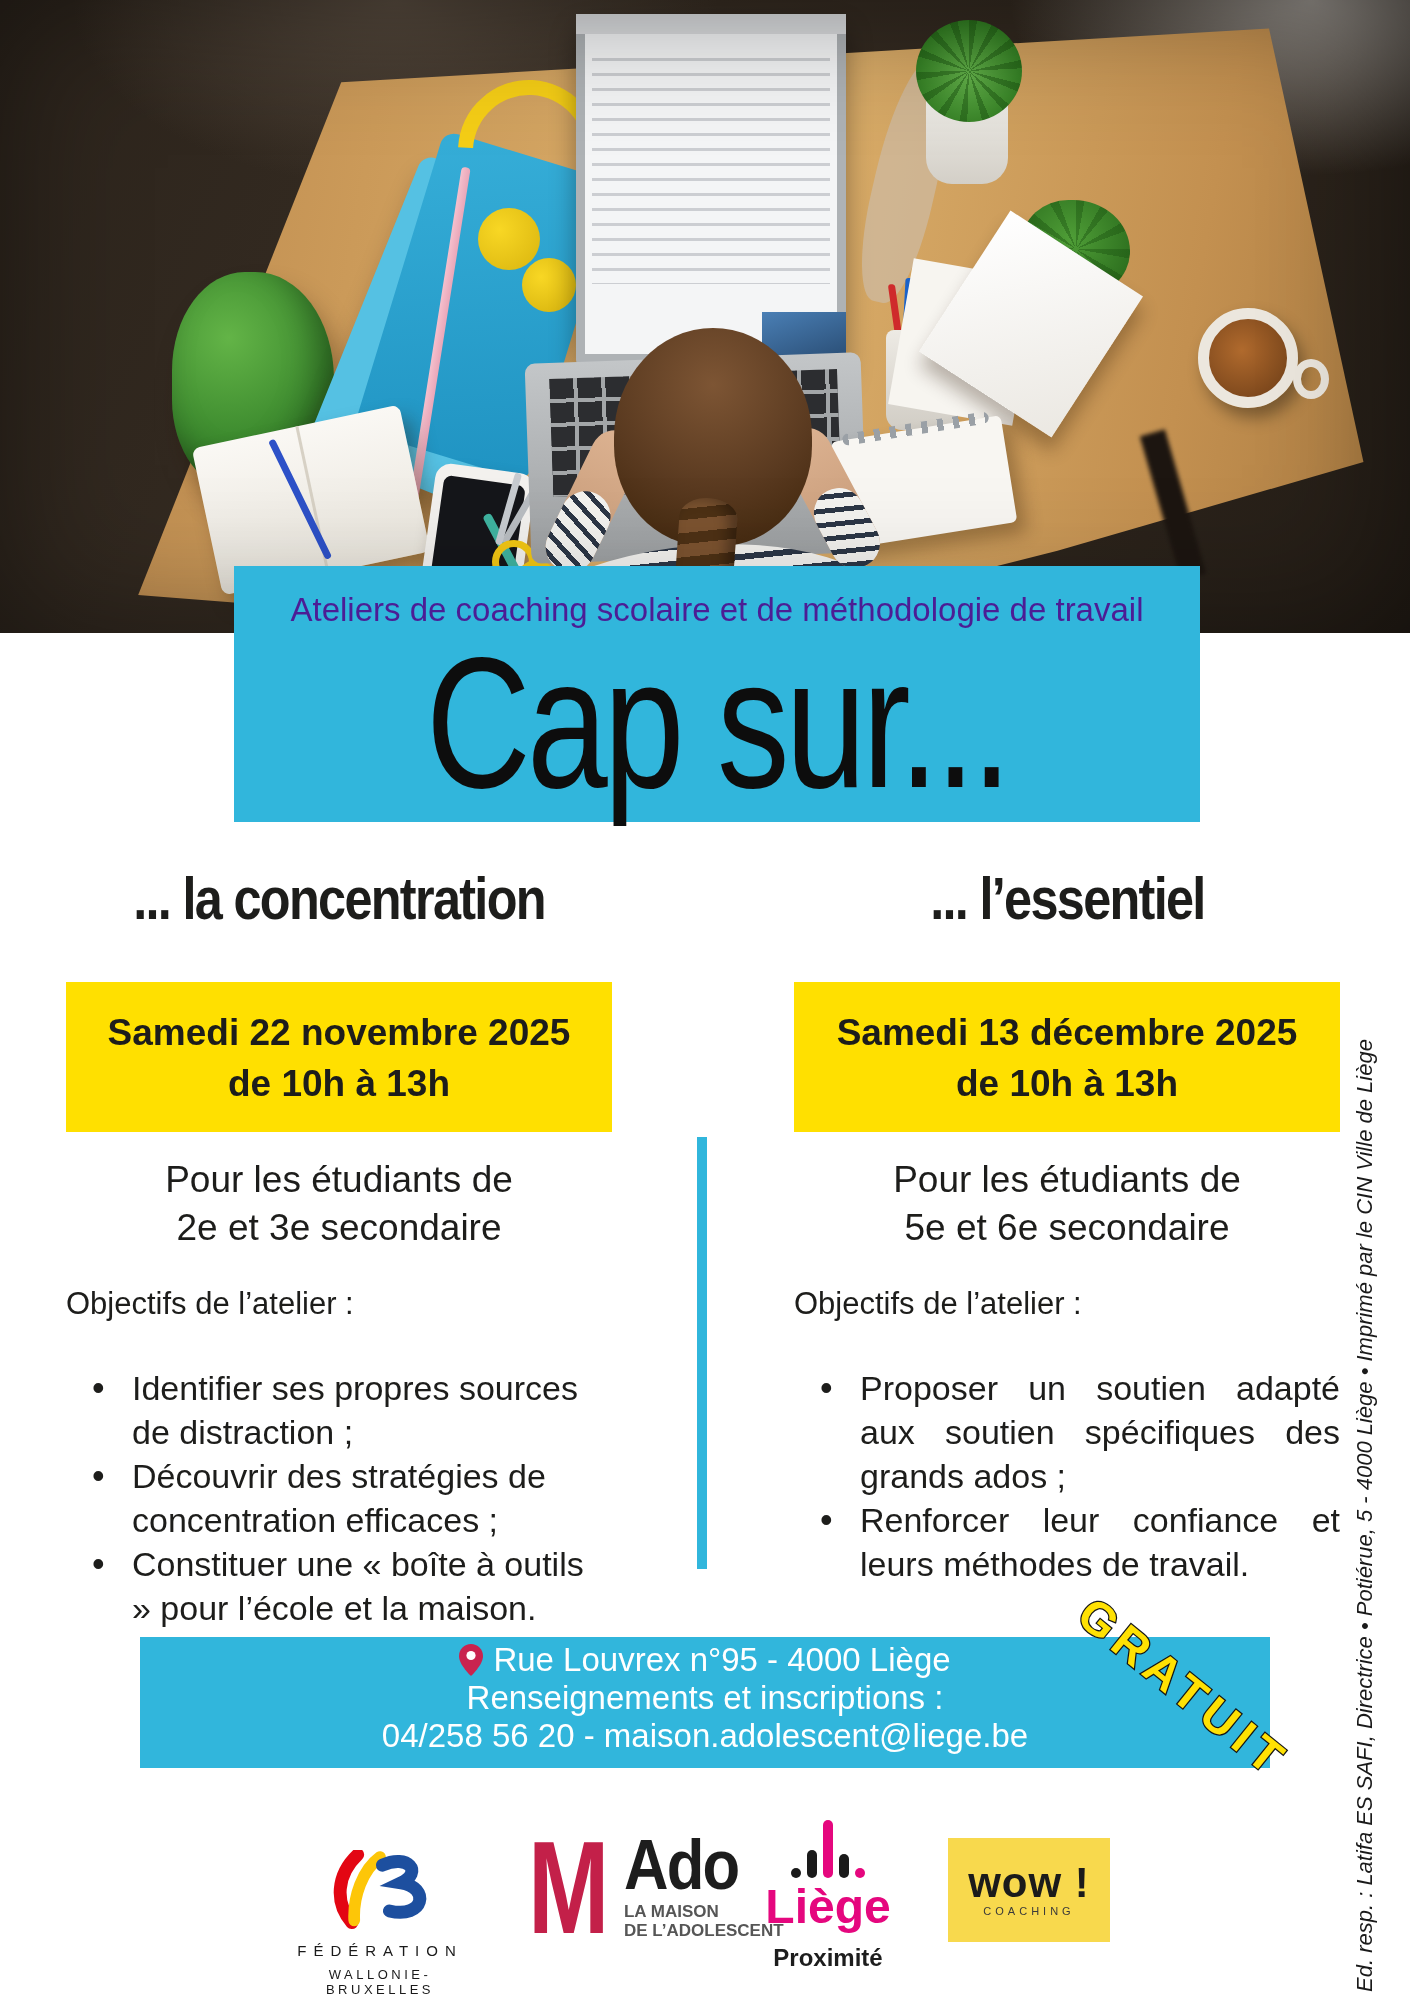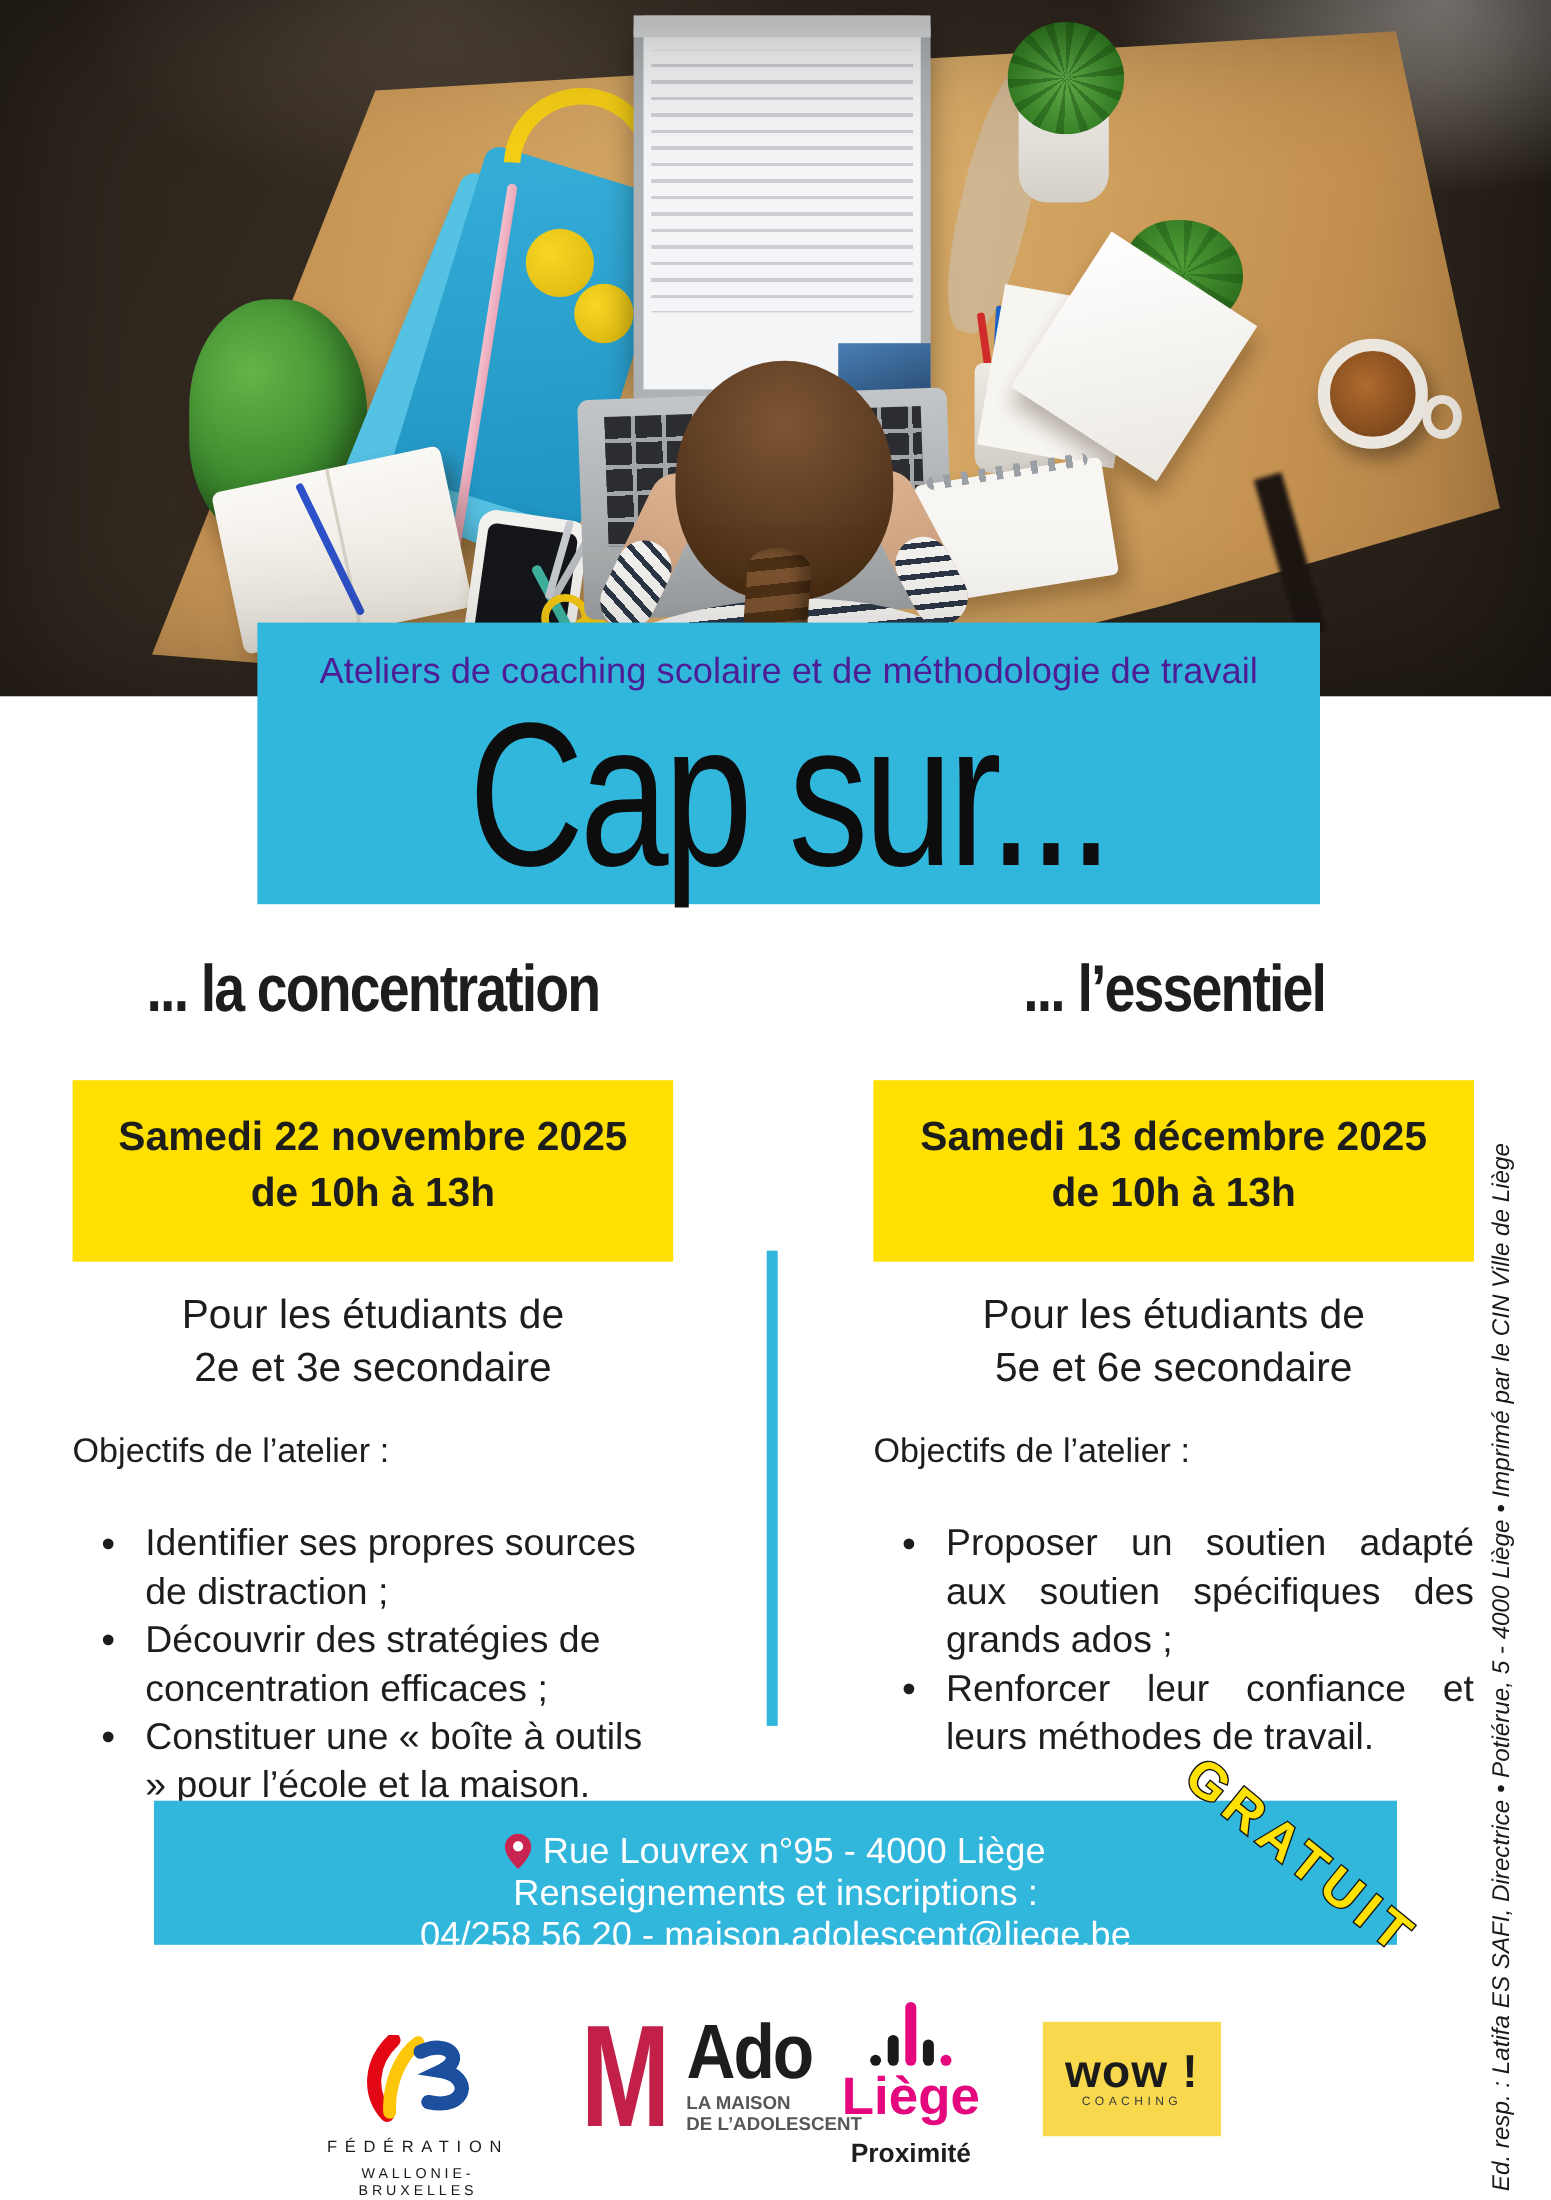--- a/index.html
+++ b/index.html
@@ -113,33 +113,33 @@
   .banner-sub{margin-top:24px;font-size:33px;line-height:40px;color:#4c1d95;}
   .banner-title{margin-top:2px;font-size:186px;line-height:182px;color:#0d0d0d;font-weight:400;}
   .banner-title span{display:inline-block;transform:scaleX(.78);letter-spacing:-5px;}
 
   
   .col{top:866px;width:546px;}
   .col-left{left:66px;}
   .col-right{left:794px;}
   .col-heading{margin:0;font-size:60px;line-height:66px;font-weight:700;text-align:center;color:#1d1d1b;}
   .col-heading span{display:inline-block;transform:scaleX(.84);letter-spacing:-2px;}
-  .datebox{margin-top:50px;background:#ffe000;text-align:center;padding:25px 0 38px;}
+  .datebox{margin-top:50px;background:#ffe000;text-align:center;padding:25px 0 23px;}
   .datebox div{font-size:37px;line-height:51px;font-weight:700;color:#1d1d1b;}
   .audience{margin-top:24px;text-align:center;font-size:37px;line-height:48px;color:#1d1d1b;}
   .objlabel{margin-top:34px;font-size:31px;color:#1d1d1b;}
   ul.objectives{list-style:none;margin:44px 0 0;padding:0;}
   ul.objectives li{position:relative;font-size:34px;line-height:44px;padding-left:66px;color:#1d1d1b;}
   ul.objectives li::before{content:"\2022";position:absolute;left:26px;top:0;font-size:36px;}
   .col-right ul.objectives li{text-align:justify;}
   .divider{left:697px;top:1137px;width:10px;height:432px;background:#31b6dc;}
 
   
   .contactbox{left:140px;top:1637px;width:1130px;height:131px;background:#31b6dc;text-align:center;
-    color:#ffffff;padding-top:27px;box-sizing:border-box;z-index:4;}
+    color:#ffffff;padding-top:4px;box-sizing:border-box;z-index:4;}
   .contactbox .line{font-size:33px;line-height:38px;}
   .pin{display:inline-block;width:24px;height:32px;vertical-align:-5px;margin-right:10px;}
   .gratuit{left:1102px;top:1586px;transform:rotate(39deg);transform-origin:0 0;z-index:7;
     font-size:47px;font-weight:800;letter-spacing:7px;color:#ffe103;
     -webkit-text-stroke:2.5px #151515;paint-order:stroke fill;}
 
   
   .fwb{left:290px;top:1850px;width:180px;text-align:center;}
   .fwb .t1{margin-top:6px;font-size:15px;letter-spacing:7px;color:#1a1a1a;}
   .fwb .t2{margin-top:8px;font-size:13px;letter-spacing:3.5px;color:#1a1a1a;}

